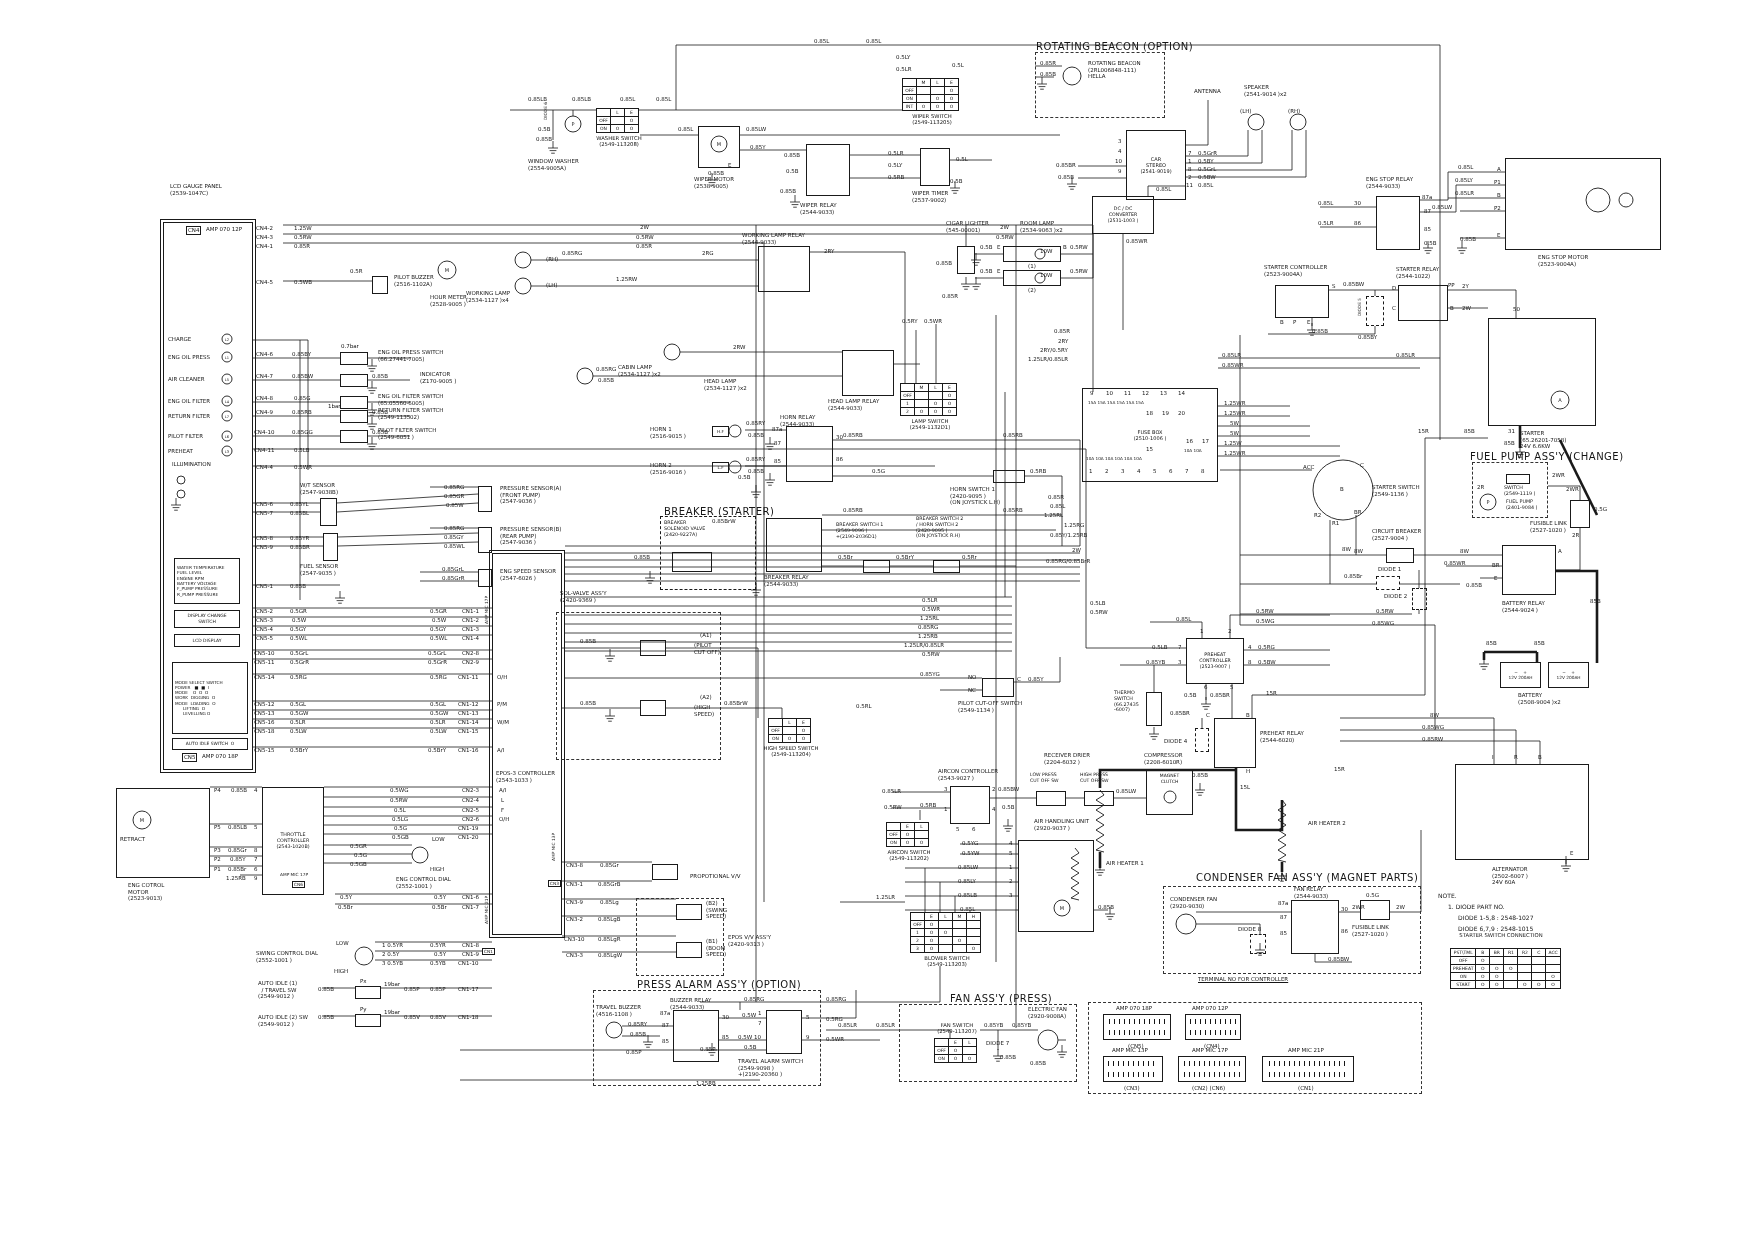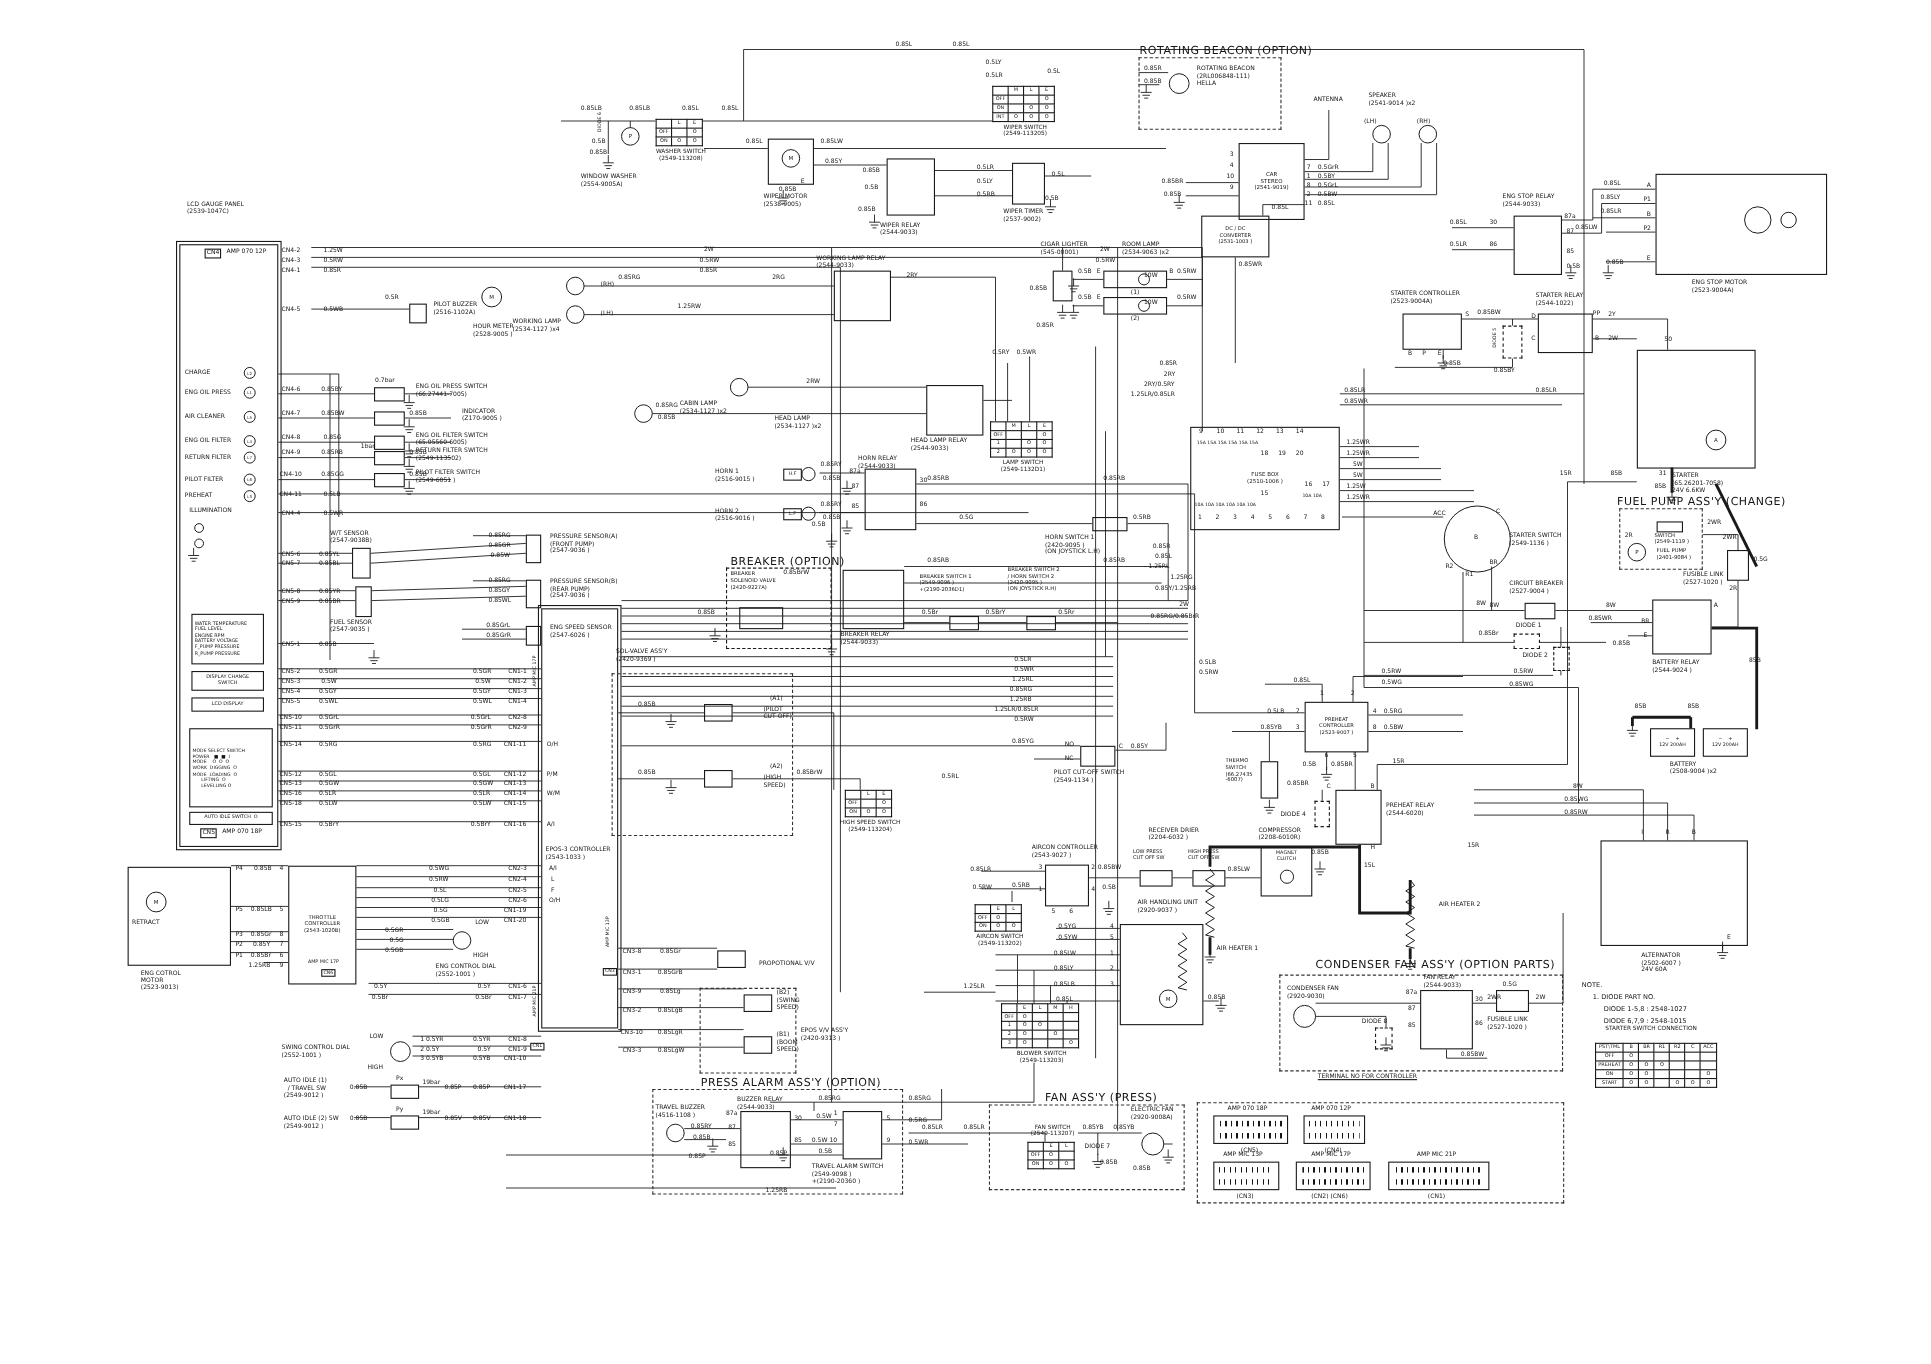--- a/index.html
+++ b/index.html
@@ -843,21 +843,21 @@
     <div class="lbl" style="left: 836px; top: 456px;">86</div>
     <div class="lbl" style="left: 843px; top: 432px;">0.85RB</div>
     <div class="lbl" style="left: 1003px; top: 432px;">0.85RB</div>
     <div class="lbl" style="left: 872px; top: 468px;">0.5G</div>
     <div class="lbl" style="left: 1030px; top: 468px;">0.5RB</div>
     <div class="lbl" style="left: 950px; top: 486px;">HORN SWITCH 1
 (2420-9095 )
 (ON JOYSTICK L.H)</div>
     <div class="lbl" style="left: 843px; top: 507px;">0.85RB</div>
     <div class="lbl" style="left: 1003px; top: 507px;">0.85RB</div>
-    <div class="lbl big" style="left: 664px; top: 506px;">BREAKER (OPTION)</div>
+    <div class="lbl big" style="left: 664px; top: 506px;">BREAKER (STARTER)</div>
     <div class="lbl" style="left: 664px; top: 520px; font-size: 4.8px;">BREAKER
 SOLENOID VALVE
 (2420-9227A)</div>
     <div class="lbl" style="left: 712px; top: 518px;">0.85BrW</div>
     <div class="lbl" style="left: 634px; top: 554px;">0.85B</div>
     <div class="lbl" style="left: 764px; top: 574px;">BREAKER RELAY
 (2544-9033)</div>
     <div class="lbl" style="left: 836px; top: 522px; font-size: 4.8px;">BREAKER SWITCH 1
 (2549-9096 )
 +(2190-2036D1)</div>
@@ -1170,21 +1170,21 @@
     <div class="lbl big" style="left: 950px; top: 993px;">FAN ASS'Y (PRESS)</div>
     <div class="lbl" style="left: 838px; top: 1022px;">0.85LR</div>
     <div class="lbl" style="left: 876px; top: 1022px;">0.85LR</div>
     <div class="lbl" style="left: 984px; top: 1022px;">0.85YB</div>
     <div class="lbl" style="left: 1012px; top: 1022px;">0.85YB</div>
     <div class="lbl" style="left: 986px; top: 1040px;">DIODE 7</div>
     <div class="lbl" style="left: 1000px; top: 1054px;">0.85B</div>
     <div class="lbl" style="left: 1030px; top: 1060px;">0.85B</div>
     <div class="lbl" style="left: 1028px; top: 1006px;">ELECTRIC FAN
 (2920-9008A)</div>
-    <div class="lbl big" style="left: 1196px; top: 872px;">CONDENSER FAN ASS'Y (OPTION PARTS)</div>
+    <div class="lbl big" style="left: 1196px; top: 872px;">CONDENSER FAN ASS'Y (MAGNET PARTS)</div>
     <div class="lbl" style="left: 1170px; top: 896px;">CONDENSER FAN
 (2920-9030)</div>
     <div class="lbl" style="left: 1238px; top: 926px;">DIODE 8</div>
     <div class="lbl" style="left: 1294px; top: 886px;">FAN RELAY
 (2544-9033)</div>
     <div class="lbl" style="left: 1278px; top: 900px;">87a</div>
     <div class="lbl" style="left: 1280px; top: 914px;">87</div>
     <div class="lbl" style="left: 1280px; top: 930px;">85</div>
     <div class="lbl" style="left: 1341px; top: 906px;">30</div>
     <div class="lbl" style="left: 1341px; top: 928px;">86</div>

